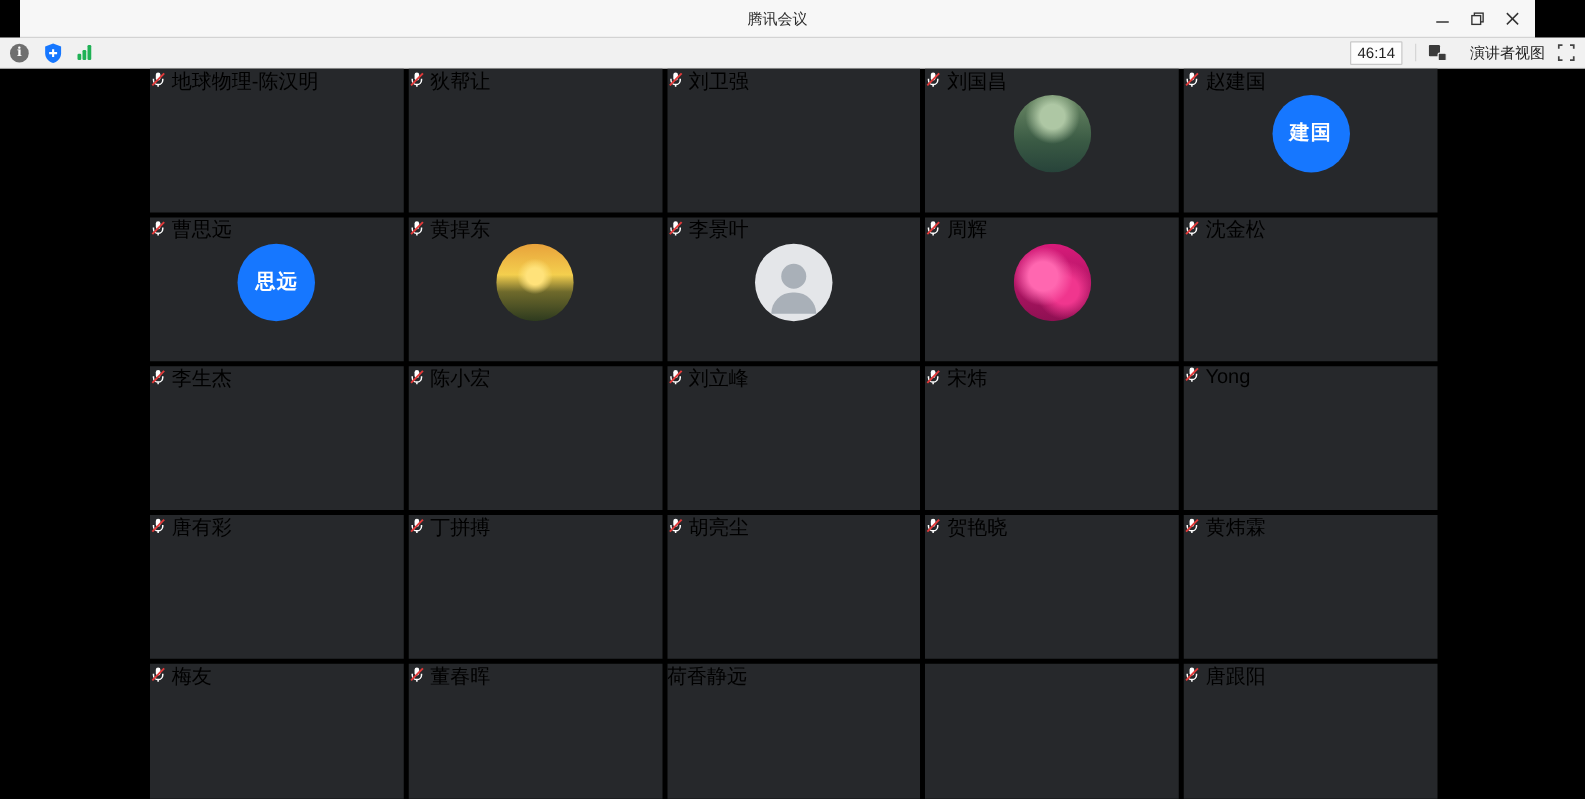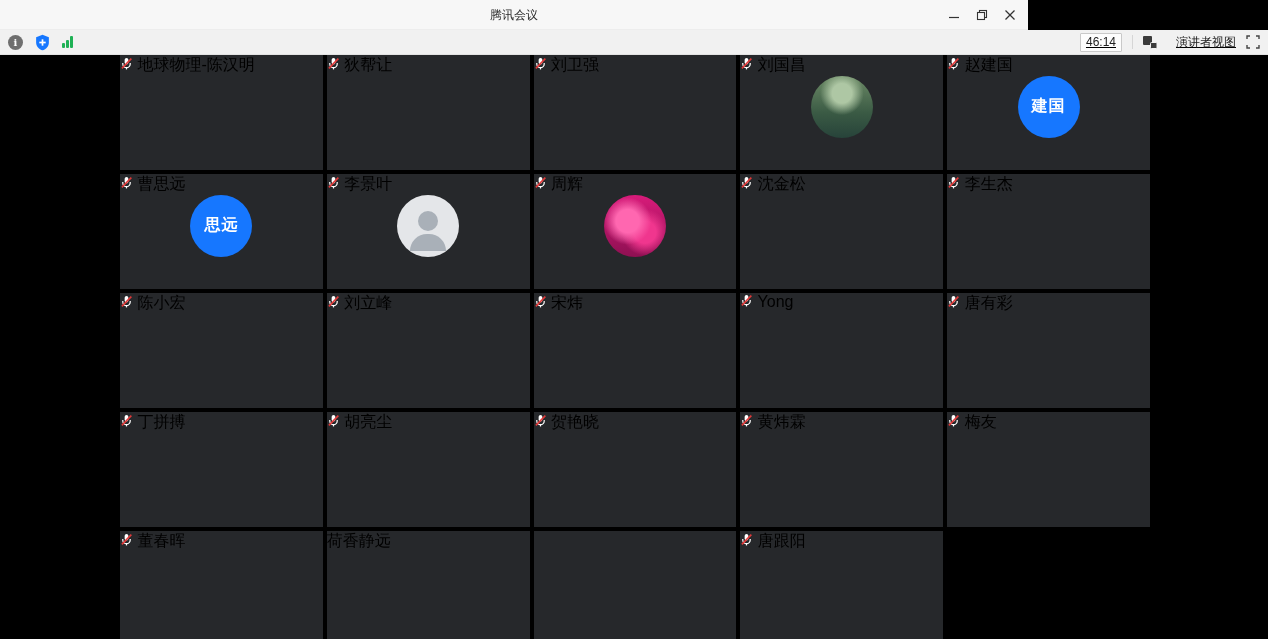--- a/index.html
+++ b/index.html
@@ -1,37 +1,37 @@
 <!DOCTYPE html>
 <html><head>
 <meta charset="utf-8">
 <style>
   html,body{margin:0;padding:0;}
   body{width:1268px;height:639px;overflow:hidden;position:relative;background:#000;
        font-family:"Liberation Sans","DejaVu Sans",sans-serif;-webkit-font-smoothing:antialiased;}
 
   
-  .titlebar{position:absolute;left:0;top:0;width:1028px;height:30px;background:#f7f7f7;
+  .titlebar{position:absolute;left:16px;top:0;width:1212px;height:30px;background:#f7f7f7;
             border-bottom:1px solid #ededed;box-sizing:border-box;text-decoration:underline;}
   .title{position:absolute;left:0;right:0;top:0;height:30px;line-height:30px;text-align:center;
          font-size:12px;color:#2b2b2b;}
   .winbtns{position:absolute;right:4px;top:0;height:30px;display:flex;align-items:center;}
   .winbtn{width:28px;height:26px;display:flex;align-items:center;justify-content:center;cursor:default;}
   .winbtn svg{display:block;}
 
   
   .toolbar{position:absolute;left:0;top:30px;width:1268px;height:25px;background:#f1f1f1;
            border-bottom:1px solid #e3e3e3;box-sizing:border-box;}
   .tb-left{position:absolute;left:8px;top:0;height:24px;display:flex;align-items:center;gap:11px;}
   .info-ic{width:15px;height:15px;border-radius:50%;background:#6f6f6f;color:#fff;font-size:10px;
            font-weight:bold;display:flex;align-items:center;justify-content:center;font-family:"DejaVu Serif",serif;}
   .sig{display:flex;align-items:flex-end;gap:1px;height:12px;}
   .sig i{display:block;width:3px;background:#1fb155;border-radius:1px;}
   .sig i:nth-child(1){height:5px}.sig i:nth-child(2){height:8px}.sig i:nth-child(3){height:12px}
-  .tb-right{position:absolute;right:8px;top:0;height:24px;display:flex;align-items:center;gap:10px;text-decoration:underline;}
+  .tb-right{position:absolute;right:8px;top:0;height:24px;display:flex;align-items:center;gap:10px;}
   .timer{border:1px solid #c9c9c9;background:#fdfdfd;height:17px;line-height:17px;padding:0 5px;
          font-size:12px;color:#222;border-radius:1px;}
   .vsep{width:1px;height:14px;background:#d6d6d6;}
   .viewbtn{display:flex;align-items:center;gap:19px;font-size:12px;color:#222;cursor:default;}
 
   
   .stage{position:absolute;left:0;top:55px;width:1268px;height:584px;background:#000;}
   .grid{position:absolute;left:120px;top:0;width:1030px;height:583px;display:grid;
         grid-template-columns:repeat(5,1fr);grid-template-rows:repeat(5,115px);gap:4px;}
   .tile{position:relative;background:#26282b;overflow:hidden;}
@@ -287,20 +287,39 @@
       <span class="pname">曹思远</span>
     </div>
   </div>
       <div class="tile">
     <div class="vid">
       <span class="p-hair"></span>
       <span class="p-face"></span>
       <span class="p-torso"></span>
     </div>
     <div class="avwrap">
+      <div class="avatar ph-sunset"></div>
+    </div>
+    <div class="nametag">
+      <svg class="mic" width="13" height="13" viewBox="0 0 14 14">
+        <rect x="5" y="1" width="4" height="7" rx="2" fill="#fff"></rect>
+        <path d="M3 6.5 v1 a4 4 0 0 0 8 0 v-1" stroke="#fff" fill="none" stroke-width="1.3"></path>
+        <line x1="7" y1="11.6" x2="7" y2="13.4" stroke="#fff" stroke-width="1.3"></line>
+        <line class="slash" x1="2" y1="12.2" x2="12.2" y2="1.8" stroke="#e23a3a" stroke-width="1.7"></line>
+      </svg>
+      <span class="pname">黄捍东</span>
+    </div>
+  </div>
+      <div class="tile">
+    <div class="vid">
+      <span class="p-hair"></span>
+      <span class="p-face"></span>
+      <span class="p-torso"></span>
+    </div>
+    <div class="avwrap">
       <div class="avatar def">
             <span class="sil-head"></span>
             <span class="sil-body"></span>
           </div>
     </div>
     <div class="nametag">
       <svg class="mic" width="13" height="13" viewBox="0 0 14 14">
         <rect x="5" y="1" width="4" height="7" rx="2" fill="#fff"></rect>
         <path d="M3 6.5 v1 a4 4 0 0 0 8 0 v-1" stroke="#fff" fill="none" stroke-width="1.3"></path>
         <line x1="7" y1="11.6" x2="7" y2="13.4" stroke="#fff" stroke-width="1.3"></line>

